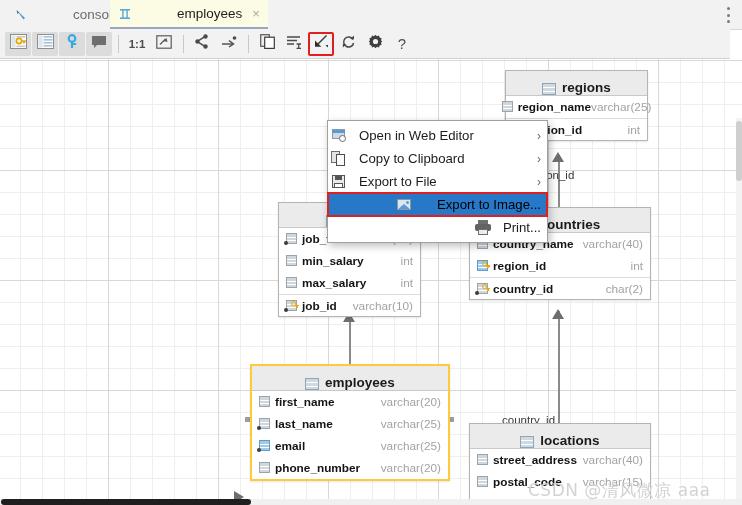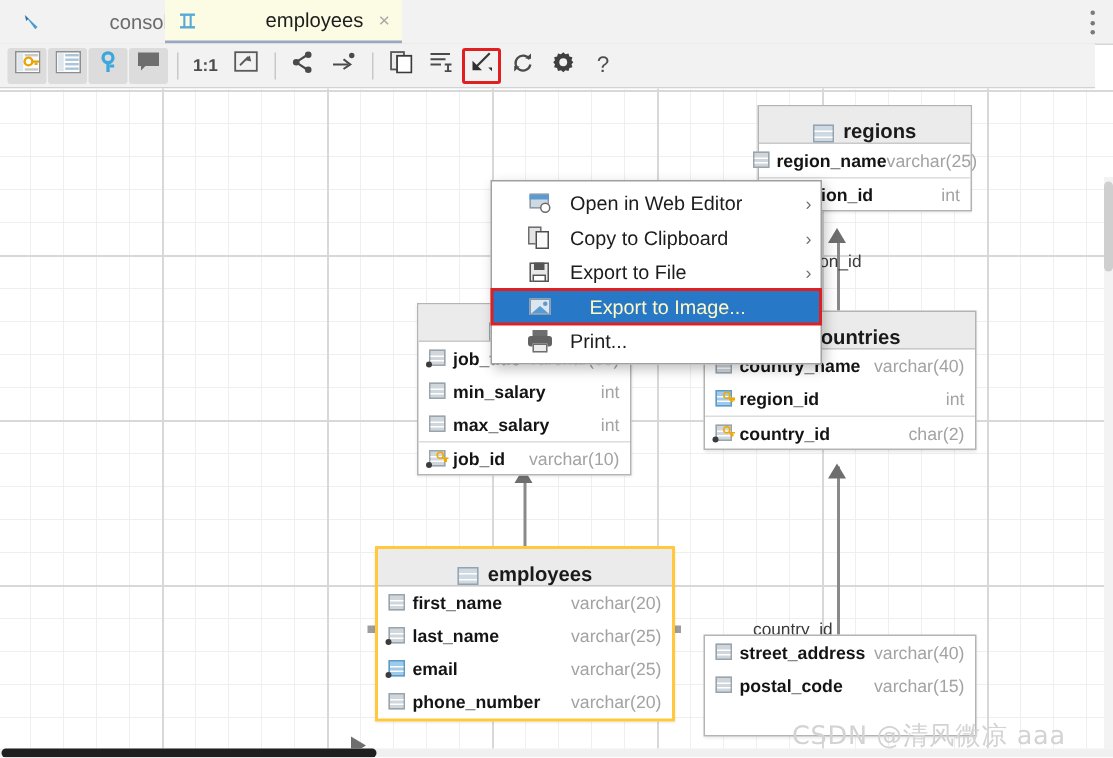--- a/index.html
+++ b/index.html
@@ -72,24 +72,24 @@
 
   
   .rel{position:absolute;background:#8a8a8a;width:1.5px;}
   .arw{position:absolute;width:0;height:0;border-left:6px solid transparent;border-right:6px solid transparent;border-bottom:10px solid #6e6e6e;}
   .arwL{position:absolute;width:0;height:0;border-top:6px solid transparent;border-bottom:6px solid transparent;border-left:10px solid #6e6e6e;}
   .rlabel{position:absolute;font-size:11.5px;color:#3a3a3a;background:transparent;white-space:nowrap;}
   .rsq{position:absolute;width:5px;height:5px;background:#9d9d9d;}
 
   
   .menu{position:absolute;left:327px;top:61px;width:221px;background:#ffffff;border:1px solid #a0a0a0;box-shadow:2px 3px 8px rgba(0,0,0,.25);padding:3px 0;box-sizing:border-box;z-index:40;}
-  .mi{height:23px;display:flex;align-items:center;padding:0 6px 0 24px;box-sizing:border-box;font-size:13.2px;color:#1c1c1c;position:relative;}
+  .mi{height:23px;display:flex;align-items:center;padding:0 6px 0 3px;box-sizing:border-box;font-size:13.2px;color:#1c1c1c;position:relative;justify-content:flex-end;}
   .mi .milabel{margin-left:12px;white-space:nowrap;}
   .mi .chev{margin-left:auto;color:#6d6d6d;font-size:12px;font-family:"Liberation Sans",sans-serif;}
-  .mi.active{background:#2878c8;color:#fef9c3;gap:13px;}
+  .mi.active{background:#2878c8;color:#000000;gap:13px;}
   .mi.ring{outline:2px solid #e02020;outline-offset:-1px;}
   .mico{width:16px;height:15px;flex:0 0 16px;position:relative;}
 
   
   .ic-web .w1{position:absolute;left:1px;top:1px;width:13px;height:10px;background:#cfd9e2;border:1px solid #8e9aa5;box-sizing:border-box;}
   .ic-web .w2{position:absolute;left:1px;top:2px;width:13px;height:3px;background:#5b9bd5;}
   .ic-web .w3{position:absolute;left:8px;top:7px;width:7px;height:7px;border:1.4px solid #6b6b6b;border-radius:50%;background:#fff;box-sizing:border-box;}
   .ic-copy .c1{position:absolute;left:0;top:0;width:9px;height:12px;background:#e4e4e4;border:1.3px solid #6e6e6e;box-sizing:border-box;}
   .ic-copy .c2{position:absolute;left:5px;top:3px;width:9px;height:12px;background:#fafafa;border:1.3px solid #4d4d4d;box-sizing:border-box;}
   .ic-save .s1{position:absolute;left:1px;top:1px;width:13px;height:13px;background:#e9e9e9;border:1.5px solid #555;box-sizing:border-box;}
@@ -457,20 +457,26 @@
       <div class="ent-row">
         <span class="ico">
             <span class="base"></span>
           </span>
         <span class="cname">phone_number</span>
         <span class="ctype">varchar(20)</span>
       </div>
     </div>
 
     <div class="ent" style="left:469px;top:364px;width:182px;">
+      <div class="ent-hd">
+        <span class="tico">
+            <span class="tb"></span>
+          </span>
+        <span>locations</span>
+      </div>
       <div class="ent-row">
         <span class="ico">
             <span class="base"></span>
           </span>
         <span class="cname">street_address</span>
         <span class="ctype">varchar(40)</span>
       </div>
       <div class="ent-row">
         <span class="ico">
             <span class="base"></span>

